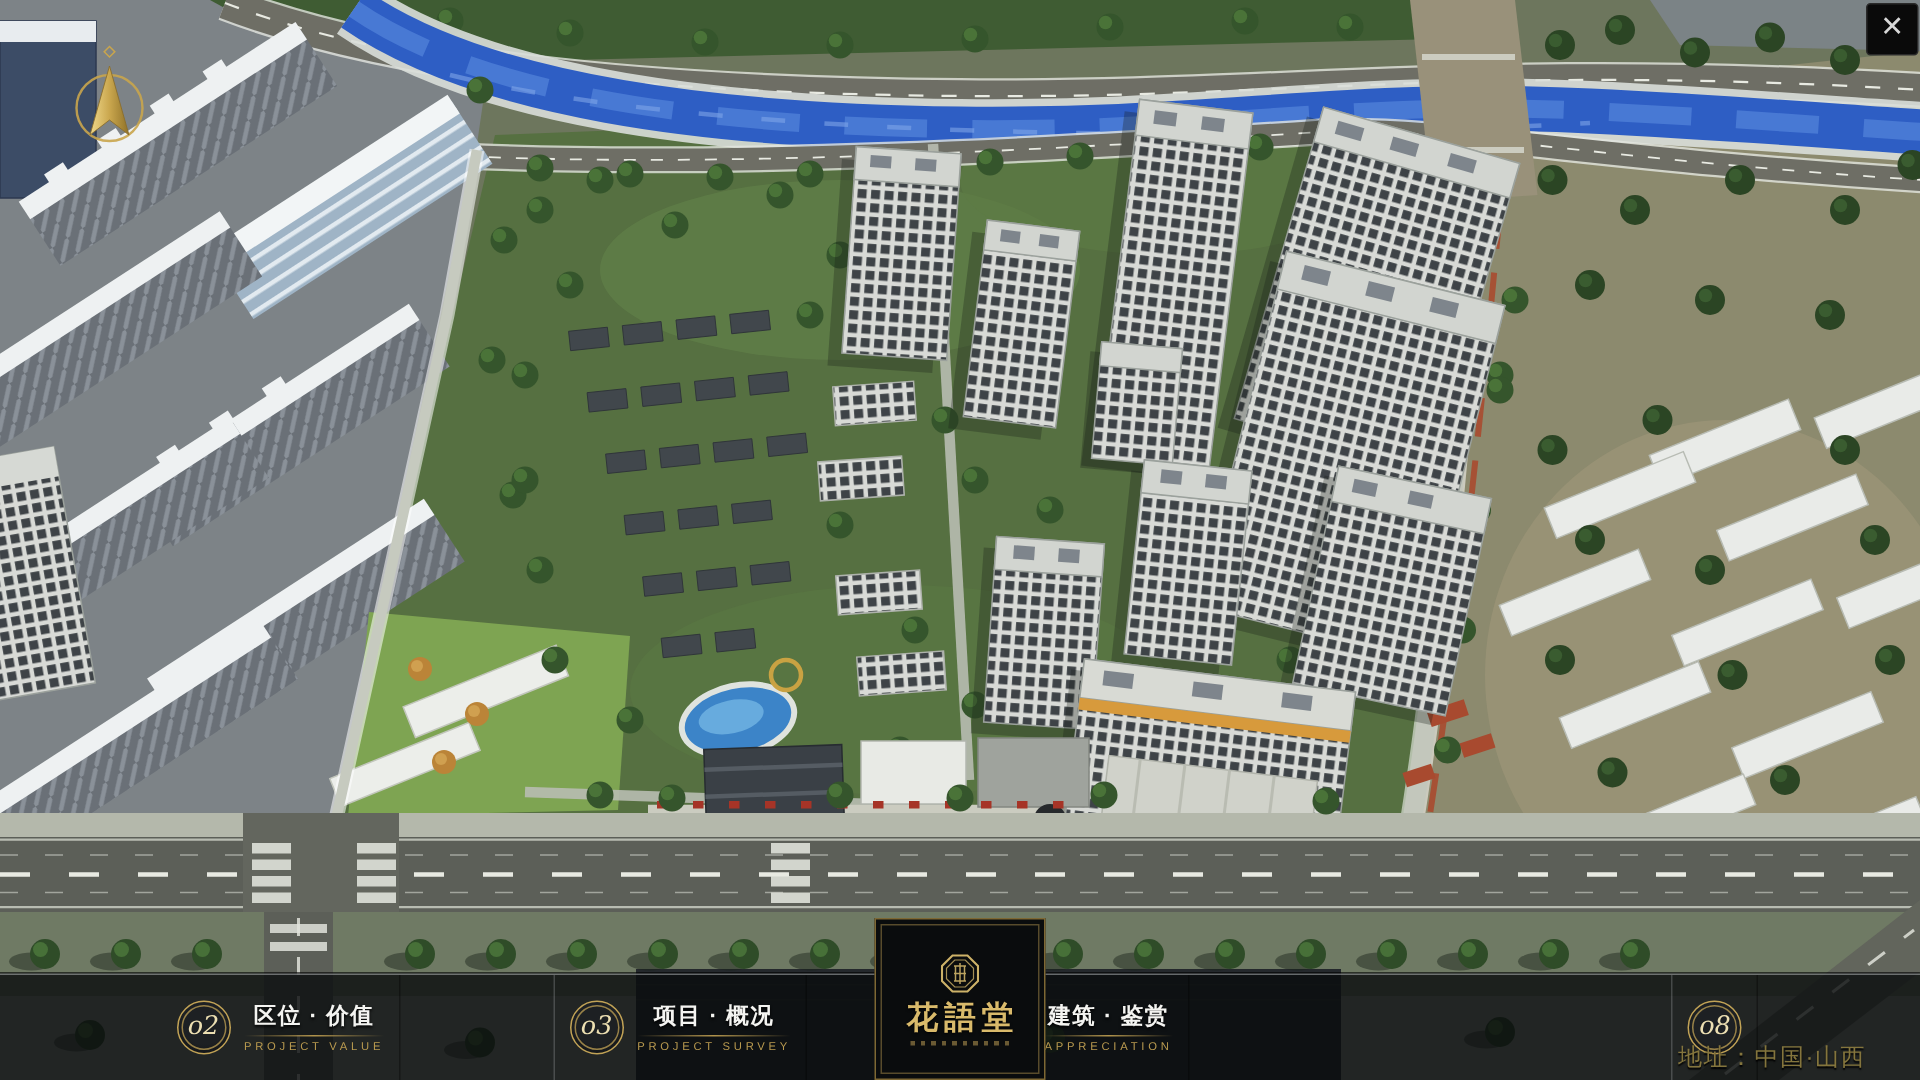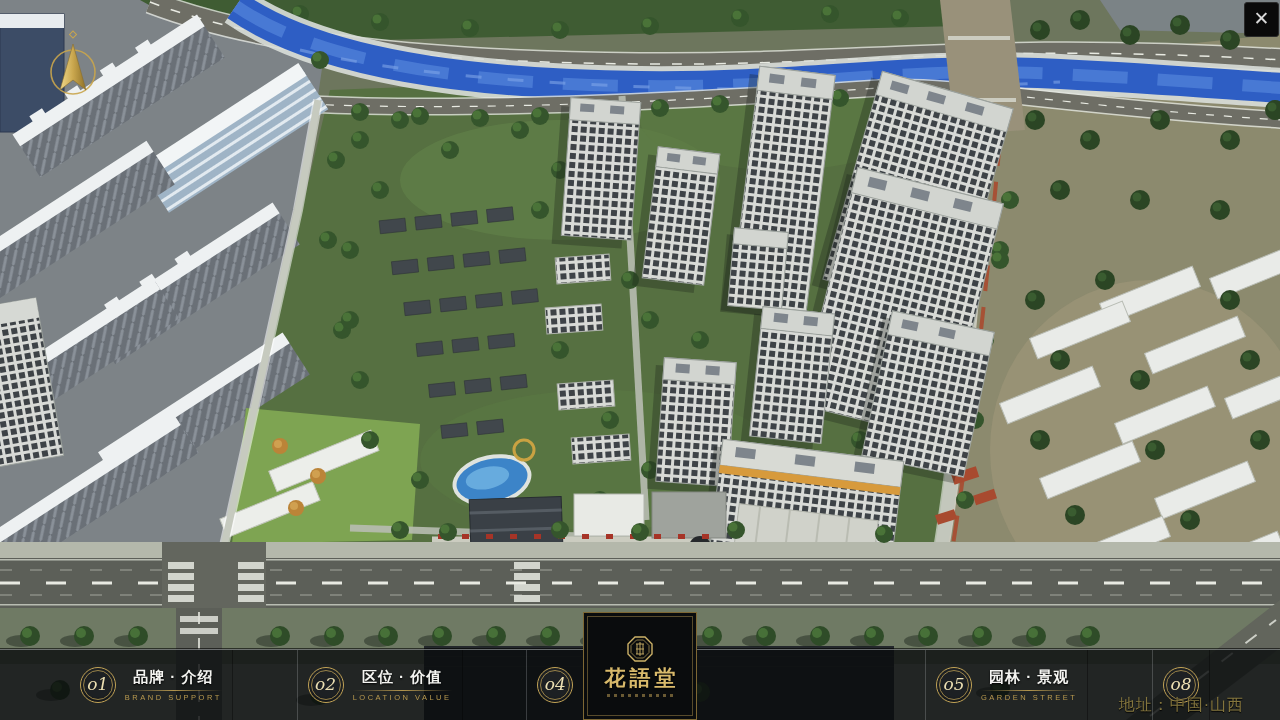--- a/index.html
+++ b/index.html
@@ -553,66 +553,56 @@
     </defs>
   </svg>
 </div>
 
 <div class="close-btn">
   <span>✕</span>
 </div>
 
 <nav class="bottom-nav">
 
-  <div class="nav-item">
-    <div class="badge">
-      <span class="badge-num">o1</span>
-    </div>
-    <div class="nav-text">
-      <span class="nav-label">品牌 · 介绍</span>
-      <span class="nav-divider"></span>
-      <span class="nav-sub">BRAND SUPPORT</span>
-    </div>
-  </div>
 
   <div class="nav-item">
     <div class="badge">
       <span class="badge-num">o2</span>
     </div>
     <div class="nav-text">
       <span class="nav-label">区位 · 价值</span>
       <span class="nav-divider"></span>
-      <span class="nav-sub">LOCATION VALUE</span>
+      <span class="nav-sub">PROJECT VALUE</span>
     </div>
   </div>
 
+  <div class="nav-item">
+    <div class="badge">
+      <span class="badge-num">o3</span>
+    </div>
+    <div class="nav-text">
+      <span class="nav-label">项目 · 概况</span>
+      <span class="nav-divider"></span>
+      <span class="nav-sub">PROJECT SURVEY</span>
+    </div>
+  </div>
 
   <div class="nav-item">
     <div class="badge">
       <span class="badge-num">o4</span>
     </div>
     <div class="nav-text">
       <span class="nav-label">建筑 · 鉴赏</span>
       <span class="nav-divider"></span>
       <span class="nav-sub">APPRECIATION</span>
     </div>
   </div>
 
   <div style="width:118px;flex:0 0 118px;"></div>
 
-  <div class="nav-item">
-    <div class="badge">
-      <span class="badge-num">o5</span>
-    </div>
-    <div class="nav-text">
-      <span class="nav-label">园林 · 景观</span>
-      <span class="nav-divider"></span>
-      <span class="nav-sub">GARDEN STREET</span>
-    </div>
-  </div>
 
 
 
   <div class="nav-item">
     <div class="badge">
       <span class="badge-num">o8</span>
     </div>
 
   </div>
 </nav>

